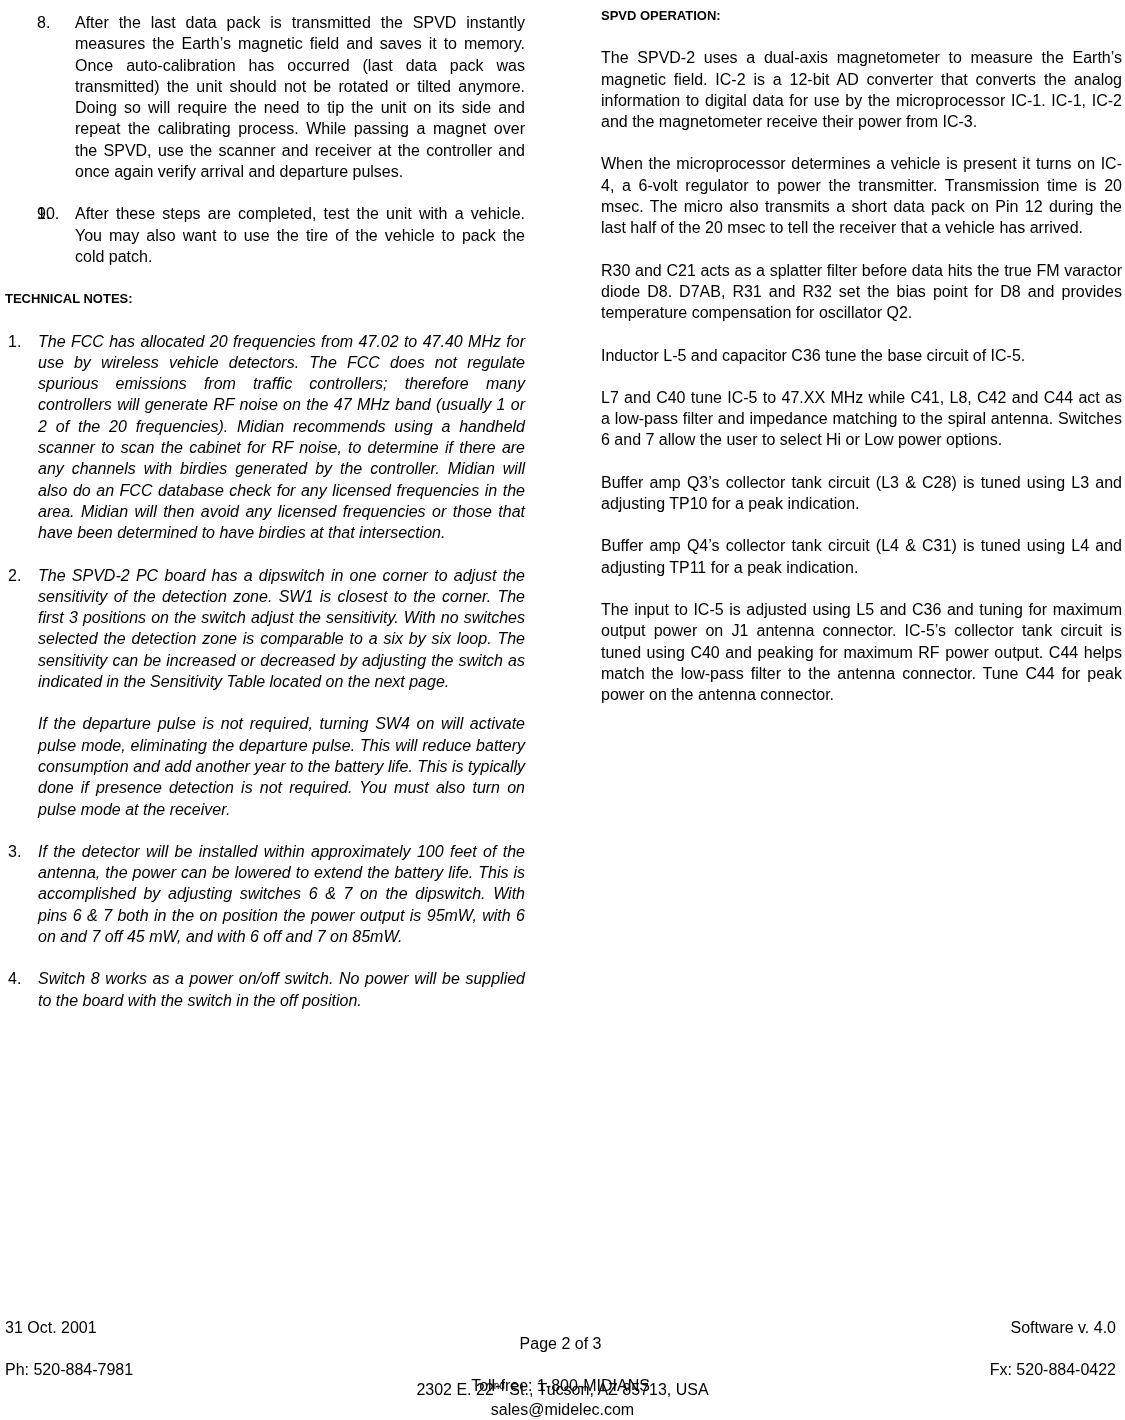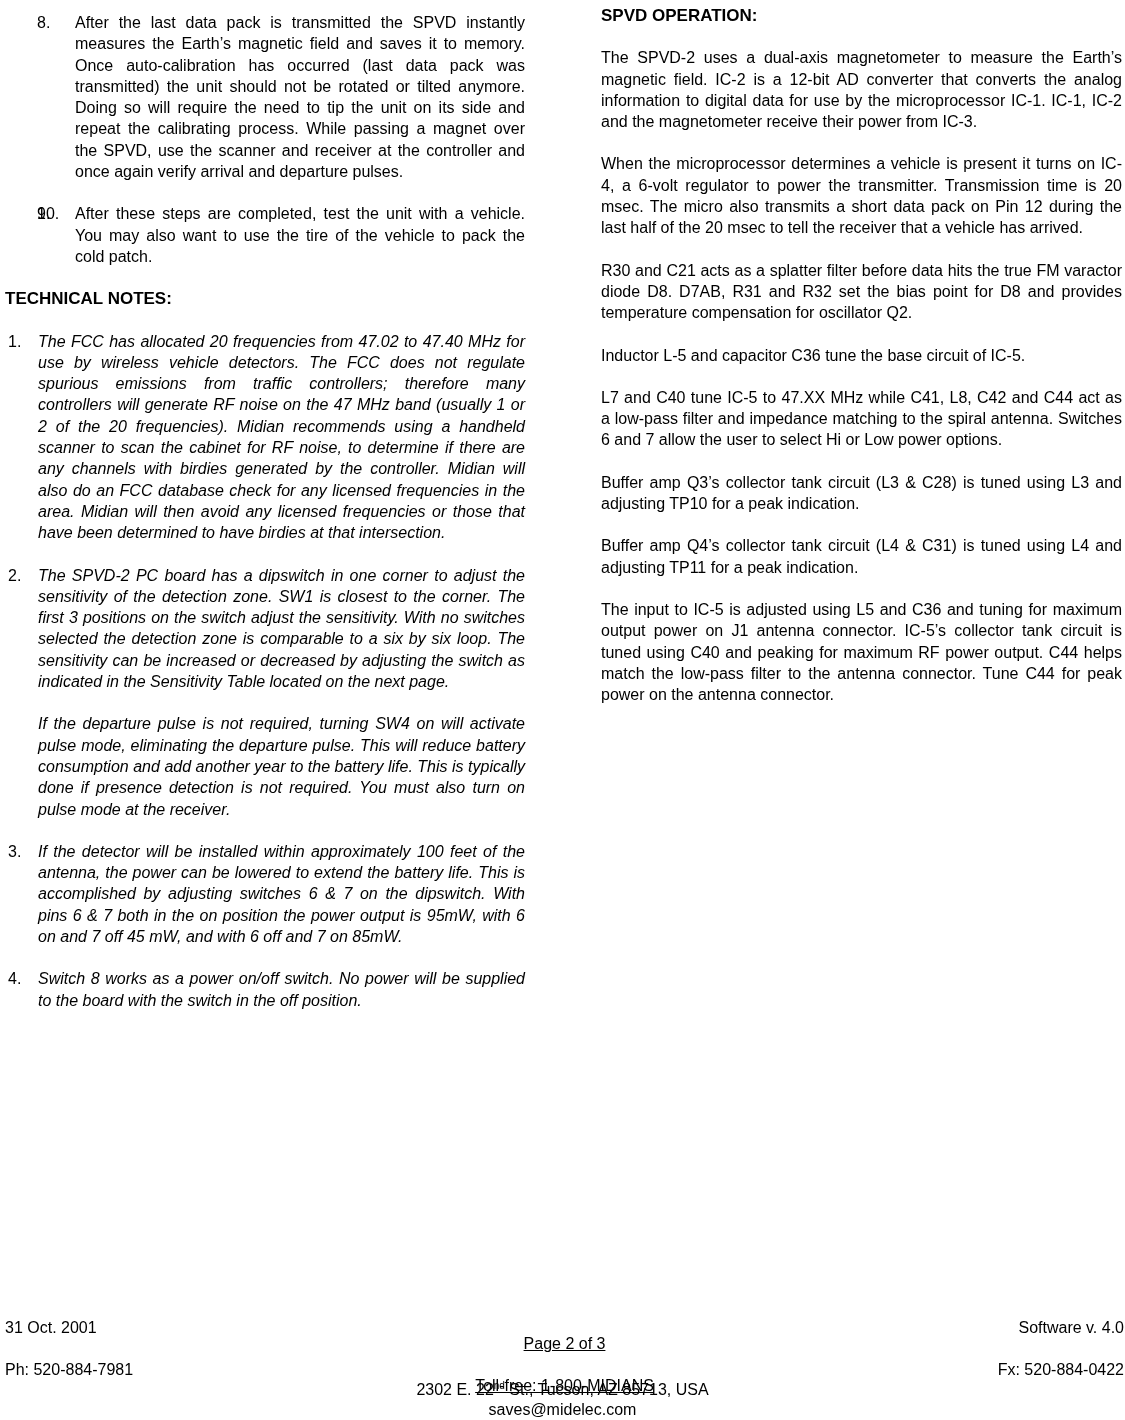--- a/index.html
+++ b/index.html
@@ -9,37 +9,37 @@
     font-family: "Liberation Sans", sans-serif;
     color: #000000;
   }
   .page { position: relative; width: 1125px; height: 1420px; overflow: hidden; background: #ffffff; }
 
   .col { position: absolute; font-size: 16px; line-height: 21.3px; text-align: justify; }
   .col-left  { left: 5px;   top: 12px; width: 520px; }
   .col-right { left: 601px; top: 5px;  width: 521px; }
 
   h2.doc-heading {
-    font-size: 17px; font-weight: bold; text-align: left;
+    font-size: 13px; font-weight: bold; text-align: left;
     margin-bottom: 21px;
   }
   .heading-technical { margin-top: 13px; }
 
   p.para { margin-bottom: 21px; }
   p.para:last-child { margin-bottom: 0; }
 
   .li { position: relative; margin-bottom: 21px; }
   .li.deep { padding-left: 70px; }
   .li.deep > .num { position: absolute; left: 32px; top: 0; text-align: left; }
   .li.note { padding-left: 33px; }
   .li.note > .num { position: absolute; left: 3px; top: 0; text-align: left; }
   .li .body p { margin-bottom: 21px; font-style: italic; }
   .li .body p:last-child { margin-bottom: 0; }
 
-  .footer-row { position: absolute; left: 5px; right: 1px; font-size: 16px; line-height: 20px; text-decoration: underline; }
+  .footer-row { position: absolute; left: 5px; right: 9px; font-size: 16px; line-height: 20px; }
   .footer-row .f-left   { position: absolute; left: 0; }
   .footer-row .f-center { display: block; text-align: center; margin-top: 16px; }
   .footer-row .f-right  { position: absolute; right: 0; }
   .footer-center-line { position: absolute; left: 0; right: 0; text-align: center; font-size: 16px; line-height: 20px; }
   sup.ord { font-size: 10px; vertical-align: super; line-height: 0; }
 </style>
 </head>
 <body>
 
 <div class="page">
@@ -117,15 +117,15 @@
   <div class="footer-row" style="top:1360px;">
     <span class="f-left">Ph: 520-884-7981</span>
     <span class="f-right">Fx: 520-884-0422</span>
     <span class="f-center">Toll-free: 1-800-MIDIANS</span>
   </div>
 
   <div class="footer-center-line" style="top:1380px;">
     <span>2302 E. 22</span><sup class="ord">nd</sup><span> St., Tucson, AZ  85713, USA</span>
   </div>
 
-  <div class="footer-center-line" style="top:1400px;">saves@midelec.com</div>
+  <div class="footer-center-line" style="top:1400px;">sales@midelec.com</div>
 
 </div>
 
 </body></html>

